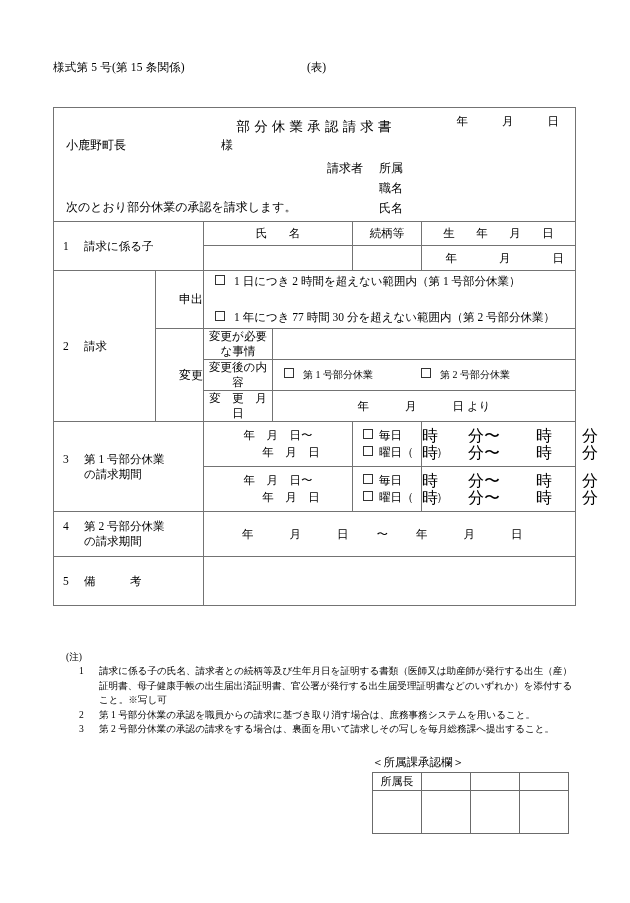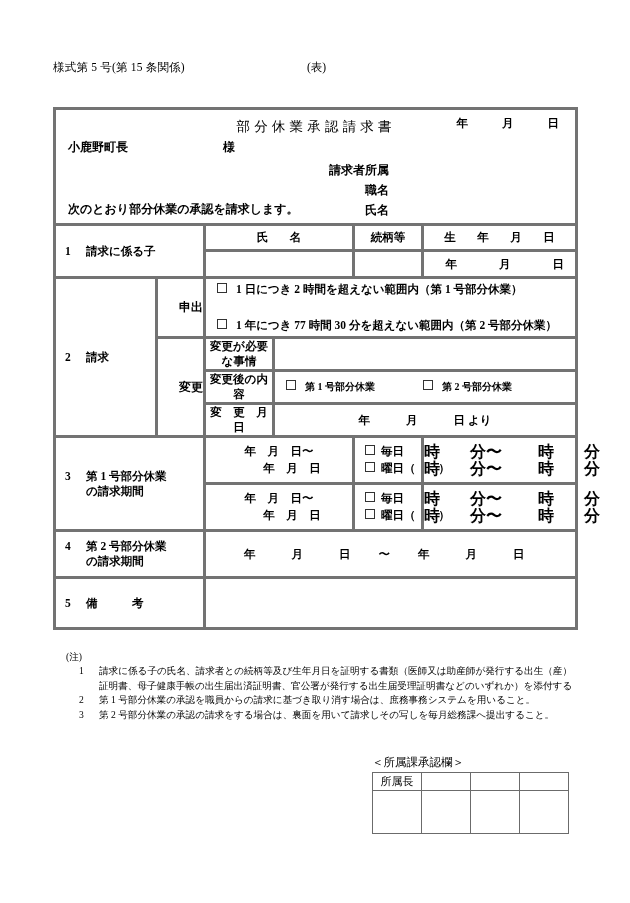--- a/index.html
+++ b/index.html
@@ -51,24 +51,23 @@
   
   .main-table {
     position: absolute;
     left: 53px; top: 107px;
     width: 522px;
     border-collapse: collapse;
     table-layout: fixed;
     font-size: 11.5px;
   }
   .main-table td {
-    border: 3px solid #737373;
+    border: 1px solid #737373;
     padding: 0;
     vertical-align: middle;
-    font-weight: bold;
   }
 
   
   .addr-cell {
     height: 113px;
     position: relative;
     padding: 0 !important;
   }
   .addr-date {
     position: absolute;
@@ -88,21 +87,21 @@
     left: 167px; top: 29px;
     font-size: 12px;
   }
   .claimant {
     position: absolute;
     left: 273px; top: 50px;
     font-size: 12px;
     line-height: 20px;
     white-space: nowrap;
   }
-  .claimant .lbl { display: inline-block; width: 36px; }
+  .claimant .lbl { display: inline-block; width: 52px; }
   .addr-lead {
     position: absolute;
     left: 12px; bottom: 5px;
     font-size: 12px;
     white-space: nowrap;
   }
 
   
   .idx-cell {
     padding: 0 0 0 9px !important;
@@ -369,20 +368,21 @@
   </tbody>
     </table>
 
   <div class="notes">
     <div class="notes-head">(注)</div>
 
     <div class="note-item">
       <span class="n">1</span>
       <span class="cont">請求に係る子の氏名、請求者との続柄等及び生年月日を証明する書類（医師又は助産師が発行する出生（産）</span>
       <span class="cont">証明書、母子健康手帳の出生届出済証明書、官公署が発行する出生届受理証明書などのいずれか）を添付する</span>
+      <span class="cont">こと。※写し可</span>
     </div>
 
     <div class="note-item">
       <span class="n">2</span>
       <span class="cont">第 1 号部分休業の承認を職員からの請求に基づき取り消す場合は、庶務事務システムを用いること。</span>
     </div>
 
     <div class="note-item">
       <span class="n">3</span>
       <span class="cont">第 2 号部分休業の承認の請求をする場合は、裏面を用いて請求しその写しを毎月総務課へ提出すること。</span>

